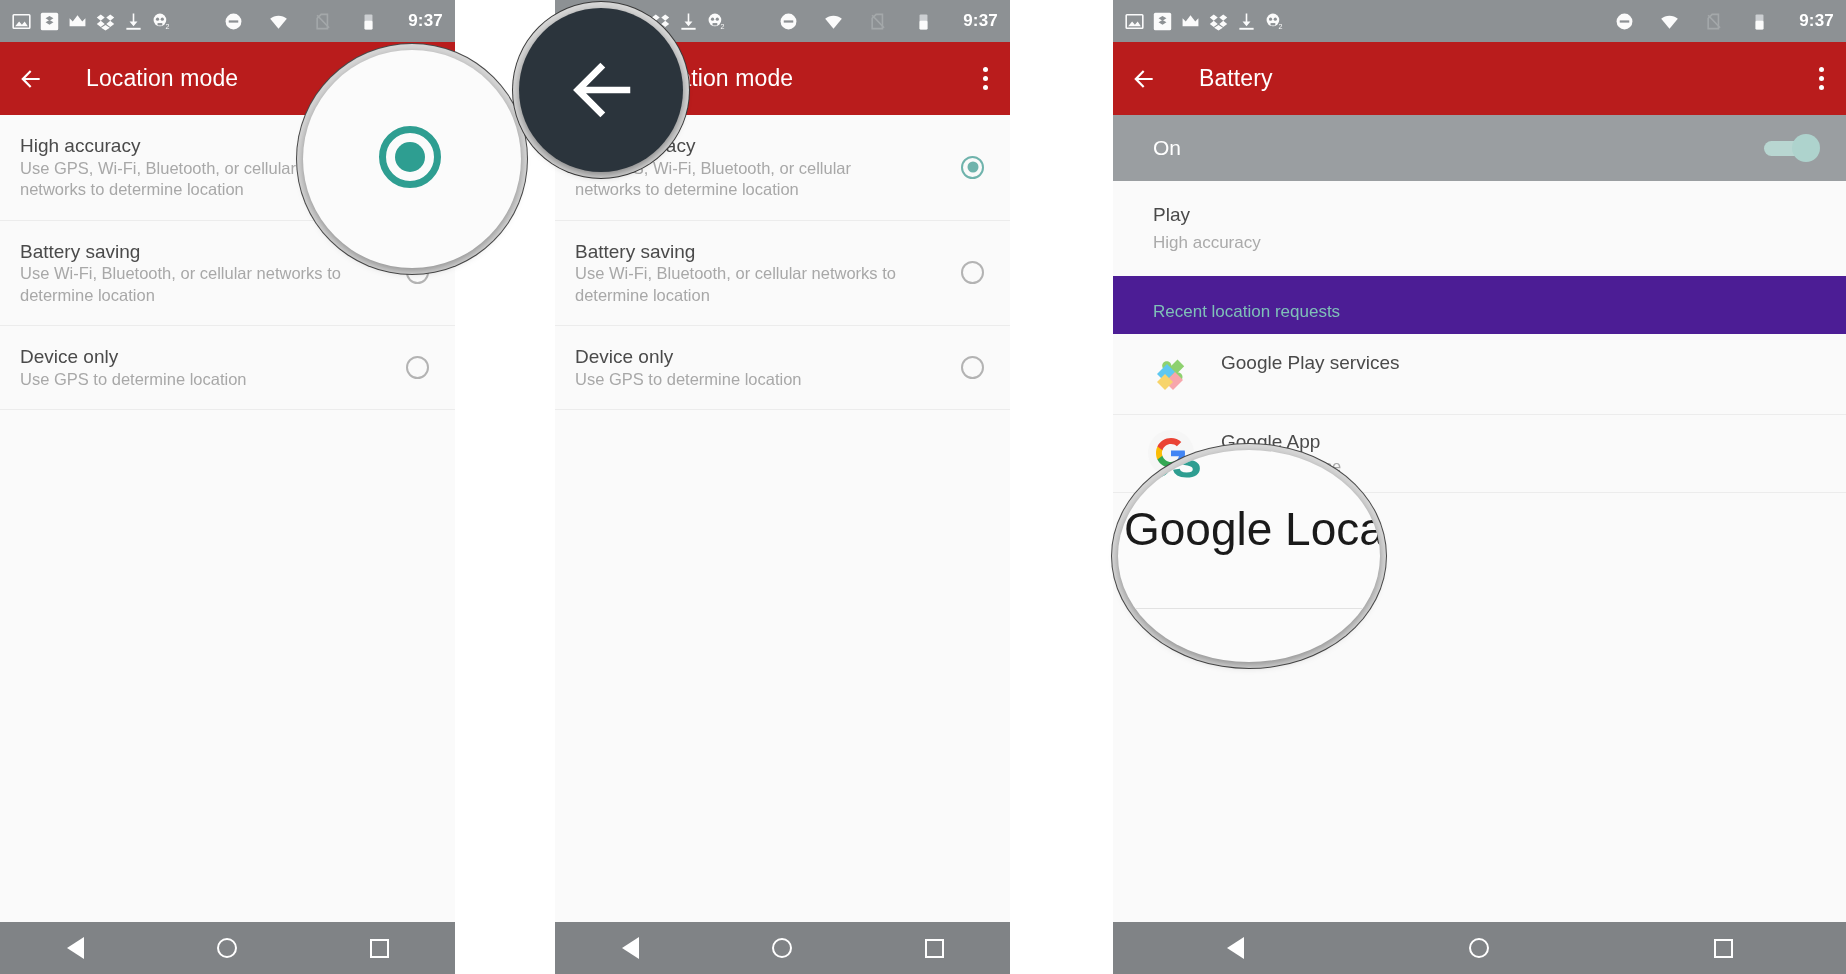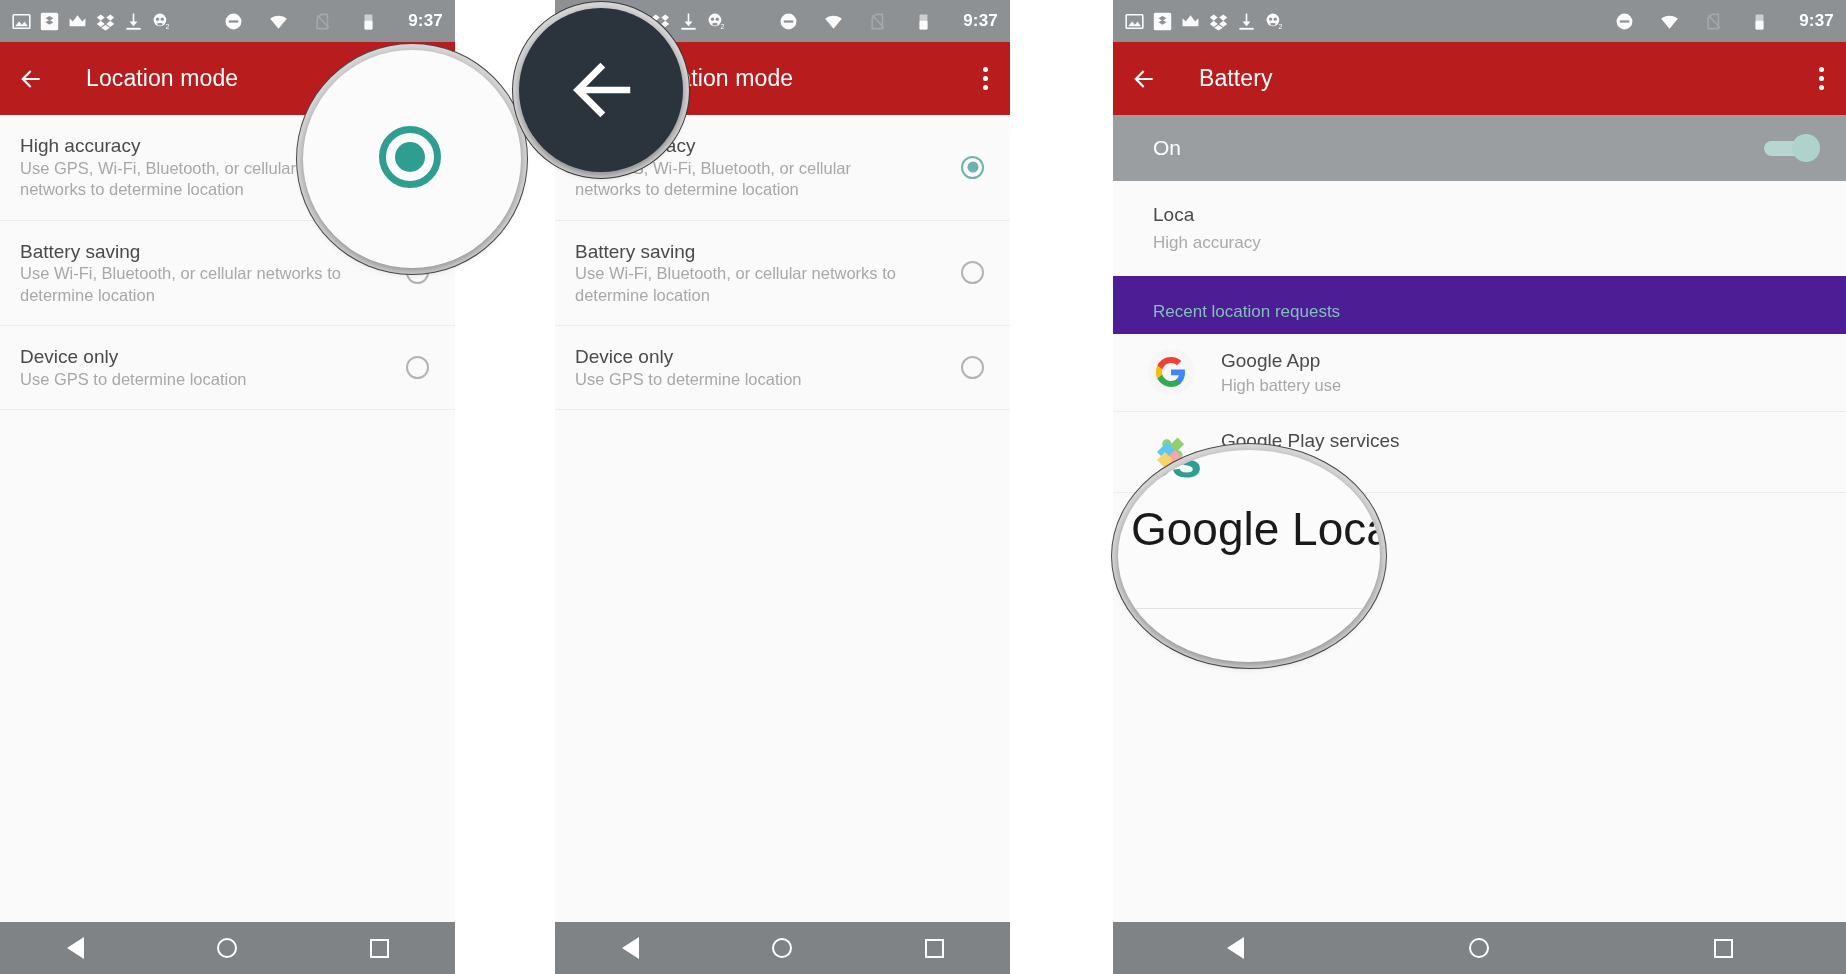--- a/index.html
+++ b/index.html
@@ -189,21 +189,21 @@
     width: 78px; height: 78px;
   }
 
   #mag3 { left: 1118px; top: 450px; width: 262px; height: 212px; border-radius: 50%; }
   #mag3 .mag-line1 {
     position: absolute; left: -52px; top: -25px;
     font-size: 56px; font-weight: bold; color: #2e9e91;
     letter-spacing: -1px; white-space: nowrap;
   }
   #mag3 .mag-line2 {
-    position: absolute; left: 13px; top: 52px;
+    position: absolute; left: 6px; top: 52px;
     font-size: 46px; color: #1a1a1a;
     white-space: nowrap;
   }
   #mag3 .mag-rule {
     position: absolute; left: 0; right: 0; top: 158px;
     height: 1px; background: #e2e2e2;
   }
 
   
   .puzzle-icon { width: 48px; height: 48px; }
@@ -473,53 +473,53 @@
 
     <div class="toggle-row">
       <span class="toggle-label">On</span>
       <span class="switch">
         <span class="track"></span>
         <span class="knob"></span>
       </span>
     </div>
 
     <div class="simple-row">
-      <div class="row-title">Loca</div>
+      <div class="row-title">Play</div>
       <div class="row-sub">High accuracy</div>
     </div>
 
     <div class="section-head">Recent location requests</div>
+
+    <div class="app-row" style="align-items:flex-start;padding-top:18px;">
+      <svg class="app-icon puzzle-icon" viewBox="0 0 48 48">
+        <path d="M20 4c2.8 0 5 2 5 4.5 0 .9-.3 1.7-.8 2.4l6.8 6.8-7 7-7-7 2.5-2.5c-.6-.5-1-1.4-1-2.3C18.5 9.9 17 8 14.5 8S10 9.9 10 12.4c0 .9.3 1.7.8 2.4L5 21l7 7-7 7 7 7 7-7 7 7 7-7-7-7 7-7-7-7" fill="none"></path>
+        <path d="M16.5 10.5c1.8-1.8 4.7-1.8 6.5 0 .9.9 1.3 2 1.3 3.2l6.2-6.2 6.7 6.7-6.2 6.2c1.2 0 2.3.4 3.2 1.3 1.8 1.8 1.8 4.7 0 6.5-1.8 1.8-4.7 1.8-6.5 0-.9-.9-1.3-2-1.3-3.2l-6.2 6.2-6.7-6.7 6.2-6.2c-1.2 0-2.3-.4-3.2-1.3-1.8-1.8-1.8-4.7 0-6.5z" fill="#8ed16f"></path>
+        <path d="M10 22l10-10 8 8-10 10z" fill="#5ec8f0"></path>
+        <path d="M18 30l10-10 8 8-10 10z" fill="#f7a6ac"></path>
+        <path d="M10 30l8-8 8 8-8 8z" fill="#f7d46b"></path>
+      </svg>
+      <div>
+        <div class="app-name">Google Play services</div>
+      </div>
+    </div>
 
     <div class="app-row">
       <svg class="app-icon" viewBox="0 0 48 48">
         <circle cx="24" cy="24" r="23" fill="#f6f6f6"></circle>
         <path d="M38 24.5c0-1-.1-2-.3-2.9H24v5.6h7.9c-.3 1.8-1.4 3.4-3 4.4v3.7h4.8C36.6 32.6 38 28.9 38 24.5z" fill="#4285f4"></path>
         <path d="M24 39c4.1 0 7.5-1.3 10-3.7l-4.8-3.7c-1.3.9-3 1.4-5.2 1.4-4 0-7.4-2.7-8.6-6.3H10.4v3.9C12.9 35.6 18.1 39 24 39z" fill="#34a853"></path>
         <path d="M15.4 26.7c-.3-.9-.5-1.8-.5-2.7s.2-1.9.5-2.7v-3.9H10.4C9.5 19.2 9 21.5 9 24s.5 4.8 1.4 6.6l5-3.9z" fill="#fbbc05"></path>
         <path d="M24 15c2.3 0 4.3.8 5.9 2.3l4.4-4.4C31.5 10.4 28.1 9 24 9c-5.9 0-11.1 3.4-13.6 8.4l5 3.9c1.2-3.6 4.6-6.3 8.6-6.3z" fill="#ea4335"></path>
       </svg>
       <div>
         <div class="app-name">Google App</div>
         <div class="app-meta">High battery use</div>
       </div>
     </div>
 
-    <div class="app-row" style="align-items:flex-start;padding-top:18px;">
-      <svg class="app-icon puzzle-icon" viewBox="0 0 48 48">
-        <path d="M20 4c2.8 0 5 2 5 4.5 0 .9-.3 1.7-.8 2.4l6.8 6.8-7 7-7-7 2.5-2.5c-.6-.5-1-1.4-1-2.3C18.5 9.9 17 8 14.5 8S10 9.9 10 12.4c0 .9.3 1.7.8 2.4L5 21l7 7-7 7 7 7 7-7 7 7 7-7-7-7 7-7-7-7" fill="none"></path>
-        <path d="M16.5 10.5c1.8-1.8 4.7-1.8 6.5 0 .9.9 1.3 2 1.3 3.2l6.2-6.2 6.7 6.7-6.2 6.2c1.2 0 2.3.4 3.2 1.3 1.8 1.8 1.8 4.7 0 6.5-1.8 1.8-4.7 1.8-6.5 0-.9-.9-1.3-2-1.3-3.2l-6.2 6.2-6.7-6.7 6.2-6.2c-1.2 0-2.3-.4-3.2-1.3-1.8-1.8-1.8-4.7 0-6.5z" fill="#8ed16f"></path>
-        <path d="M10 22l10-10 8 8-10 10z" fill="#5ec8f0"></path>
-        <path d="M18 30l10-10 8 8-10 10z" fill="#f7a6ac"></path>
-        <path d="M10 30l8-8 8 8-8 8z" fill="#f7d46b"></path>
-      </svg>
-      <div>
-        <div class="app-name">Google Play services</div>
-      </div>
-    </div>
-
     <div class="navbar">
       <div class="nav-btn">
           <span class="nav-back"></span>
         </div>
       <div class="nav-btn">
           <span class="nav-home"></span>
         </div>
       <div class="nav-btn">
           <span class="nav-recents"></span>
         </div>

